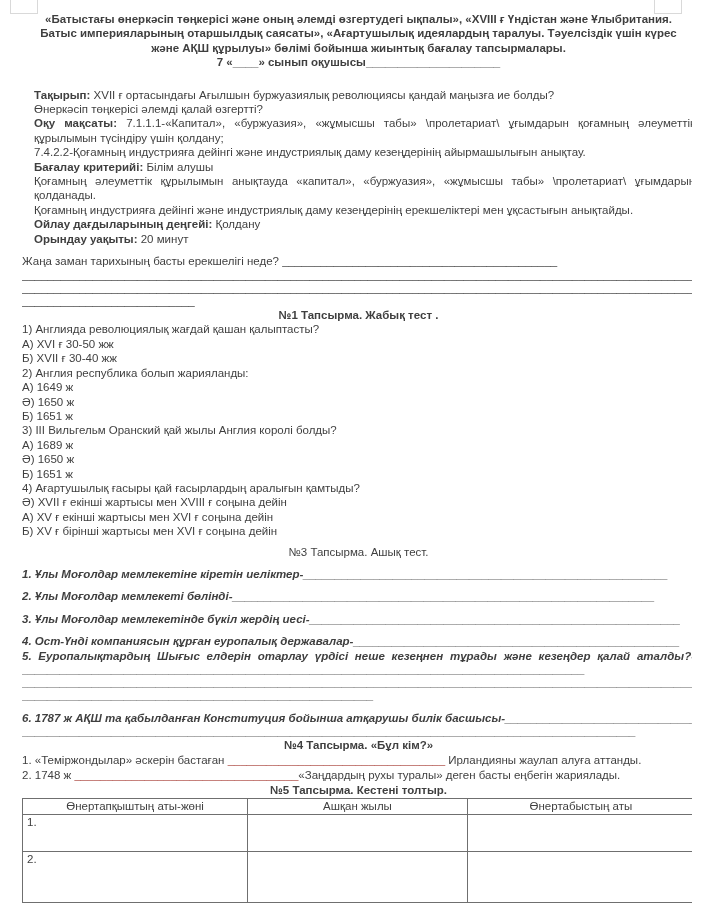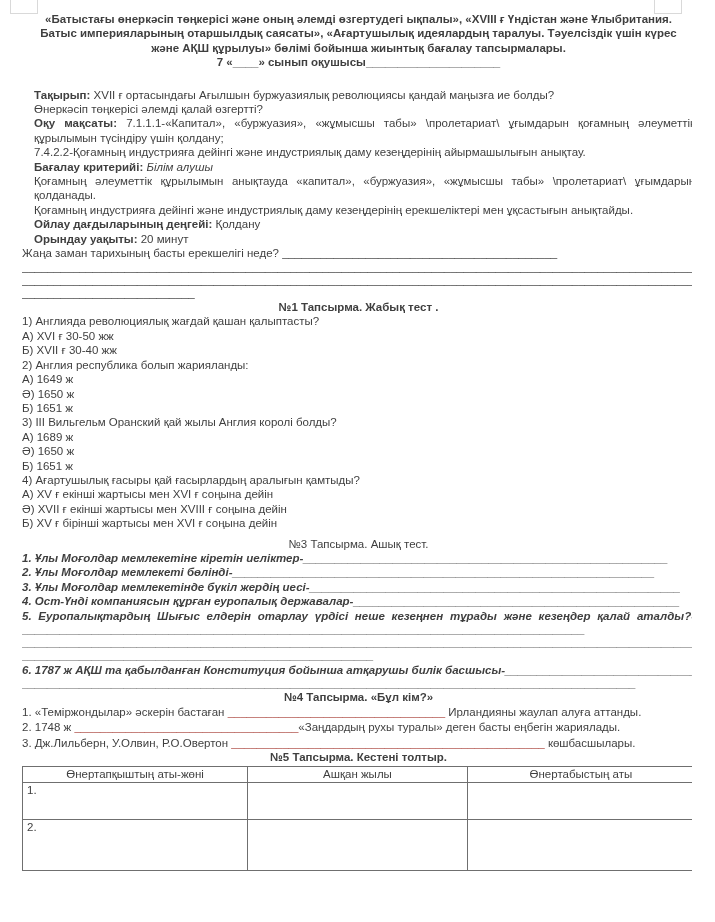--- a/index.html
+++ b/index.html
@@ -11,21 +11,21 @@
   .page{
     position:relative;width:692px;height:922px;background:#ffffff;overflow:hidden;
     font-family:"Liberation Sans",sans-serif;color:var(--text);
   }
   .corner{position:absolute;top:0;width:26px;height:13px;border:1px solid #d9d9d9;border-top:none;}
   .corner.left{left:10px;} .corner.right{right:10px;}
   .doc{position:absolute;left:22px;top:12px;width:673px;font-size:11.5px;line-height:14.4px;}
   .center{text-align:center;}
   .bold{font-weight:bold;}
   .line{min-height:14.4px;}
-  .fill{white-space:nowrap;overflow:hidden;}
+  .fill{white-space:nowrap;overflow:hidden;margin-top:8px;}
   .just{text-align:justify;}
   .just-last{text-align:justify;text-align-last:justify;}
   .ital{font-style:italic;font-weight:bold;}
   .blank{white-space:nowrap;letter-spacing:0;}
   .blank.red{color:var(--blank-red);margin-top:16px;}
   .blank-line{line-height:13.2px;height:13.2px;overflow:hidden;white-space:nowrap;}
   .meta{margin-top:18px;margin-left:12px;}
   .gap6{height:6px;}
   .cursor{display:inline-block;width:2px;height:12px;background:#161616;vertical-align:-2px;margin-left:2px;}
   .t4{line-height:15.5px;min-height:15.5px;white-space:nowrap;overflow:hidden;}
@@ -54,21 +54,21 @@
       <div class="line">Батыс империяларының отаршылдық саясаты», «Ағартушылық идеялардың таралуы. Тәуелсіздік үшін күрес</div>
       <div class="line">және АҚШ құрылуы» бөлімі бойынша жиынтық бағалау тапсырмалары.</div>
       <div class="line"><span>7 «</span><span class="blank">____</span><span>» сынып оқушысы</span><span class="blank">_____________________</span></div>
     </div>
 
     <div class="meta">
       <div class="line"><span class="bold">Тақырып:</span><span> XVII ғ ортасындағы Ағылшын буржуазиялық революциясы қандай маңызға ие болды?</span></div>
       <div class="line">Өнеркәсіп төңкерісі әлемді қалай өзгертті?</div>
       <div class="just"><span class="bold">Оқу мақсаты:</span><span> 7.1.1.1-«Капитал», «буржуазия», «жұмысшы табы» \пролетариат\ ұғымдарын қоғамның әлеуметтік құрылымын түсіндіру үшін қолдану;</span></div>
       <div class="line">7.4.2.2-Қоғамның индустрияға дейінгі және индустриялық даму кезеңдерінің айырмашылығын анықтау.</div>
-      <div class="line"><span class="bold">Бағалау критерийі:</span><span style="font-style:italic"> Білім алушы</span></div>
+      <div class="line"><span class="bold">Бағалау критерийі:</span><span style=""> Білім алушы</span></div>
       <div class="just">Қоғамның әлеуметтік құрылымын анықтауда «капитал», «буржуазия», «жұмысшы табы» \пролетариат\ ұғымдарын қолданады.</div>
       <div class="just">Қоғамның индустрияға дейінгі және индустриялық даму кезеңдерінің ерекшеліктері мен ұқсастығын анықтайды.</div>
       <div class="line"><span class="bold">Ойлау дағдыларының деңгейі:</span><span> Қолдану</span></div>
       <div class="line"><span class="bold">Орындау уақыты:</span><span> 20 минут</span></div>
     </div>
 
     <div>
       <div class="line fill"><span>Жаңа заман тарихының басты ерекшелігі неде? </span><span class="blank">___________________________________________</span></div>
       <div class="blank-line">_________________________________________________________________________________________________________</div>
       <div class="blank-line">_________________________________________________________________________________________________________</div>
@@ -86,22 +86,22 @@
       <div class="line">А) 1649 ж</div>
       <div class="line">Ә) 1650 ж</div>
       <div class="line">Б) 1651 ж</div>
 
       <div class="line">3) III Вильгельм Оранский қай жылы Англия королі болды?</div>
       <div class="line">А) 1689 ж</div>
       <div class="line">Ә) 1650 ж</div>
       <div class="line">Б) 1651 ж</div>
 
       <div class="line">4) Ағартушылық ғасыры қай ғасырлардың аралығын қамтыды?</div>
+      <div class="line">Ә) XVII ғ екінші жартысы мен XVIII ғ соңына дейін</div>
       <div class="line">А) XV ғ екінші жартысы мен XVI ғ соңына дейін</div>
-      <div class="line">Ә) XVII ғ екінші жартысы мен XVIII ғ соңына дейін</div>
       <div class="line">Б) XV ғ бірінші жартысы мен XVI ғ соңына дейін</div>
     </div>
 
     <div class="gap6"></div>
 
     <div>
       <div class="line center">№3 Тапсырма. Ашық тест.</div>
 
       <div class="line ital fill"><span>1. Ұлы Моғолдар мемлекетіне кіретін иеліктер-</span><span class="blank">_________________________________________________________</span></div>
       <div class="line ital fill"><span>2. Ұлы Моғолдар мемлекеті бөлінді-</span><span class="blank">__________________________________________________________________</span></div>
@@ -114,21 +114,20 @@
       <div class="blank-line ital">_______________________________________________________</div>
 
       <div class="line ital fill"><span>6. 1787 ж АҚШ та қабылданған Конституция бойынша атқарушы билік басшысы-</span><span class="blank">________________________________</span></div>
       <div class="blank-line ital">________________________________________________________________________________________________</div>
     </div>
 
     <div>
       <div class="line center bold">№4 Тапсырма. «Бұл кім?»</div>
       <div class="t4"><span>1. «Теміржондылар» әскерін бастаған </span><span class="blank red">__________________________________</span><span> Ирландияны жаулап алуға аттанды.</span></div>
       <div class="t4"><span>2. 1748 ж </span><span class="blank red">___________________________________</span><span>«Заңдардың рухы туралы» деген басты еңбегін жариялады.</span></div>
-      <div class="t4"><span>3. Дж.Лильберн, У.Олвин, Р.О.Овертон </span><span class="blank red">_________________________________________________</span><span> көшбасшылары.</span></div>
     </div>
 
     <div>
       <div class="center bold t5title">№5 Тапсырма. Кестені толтыр.</div>
       <table class="inv">
         <colgroup>
             <col class="c1">
             <col class="c2">
             <col class="c3">
           </colgroup>

